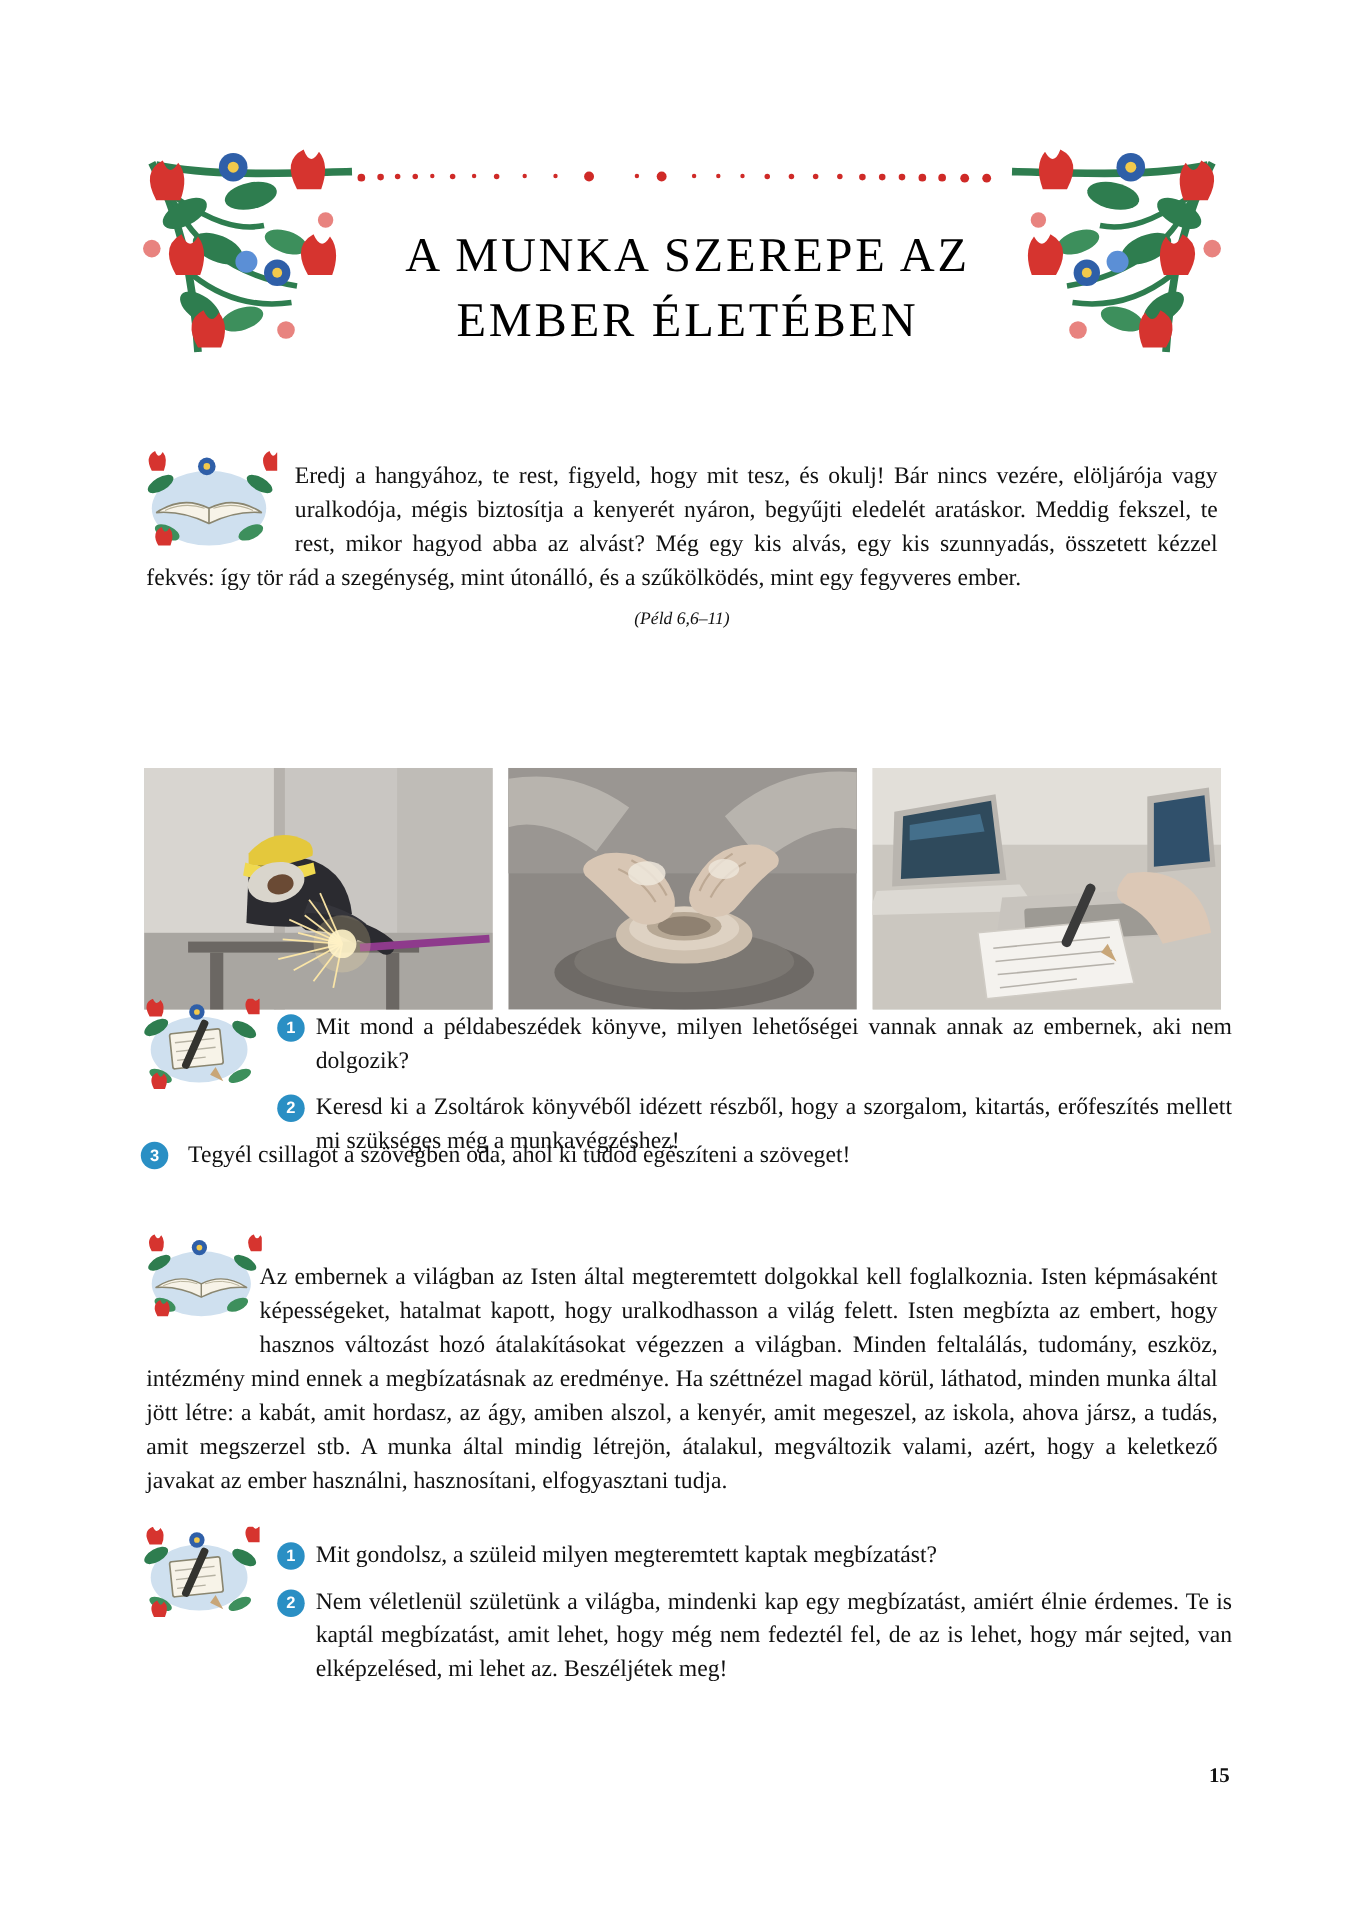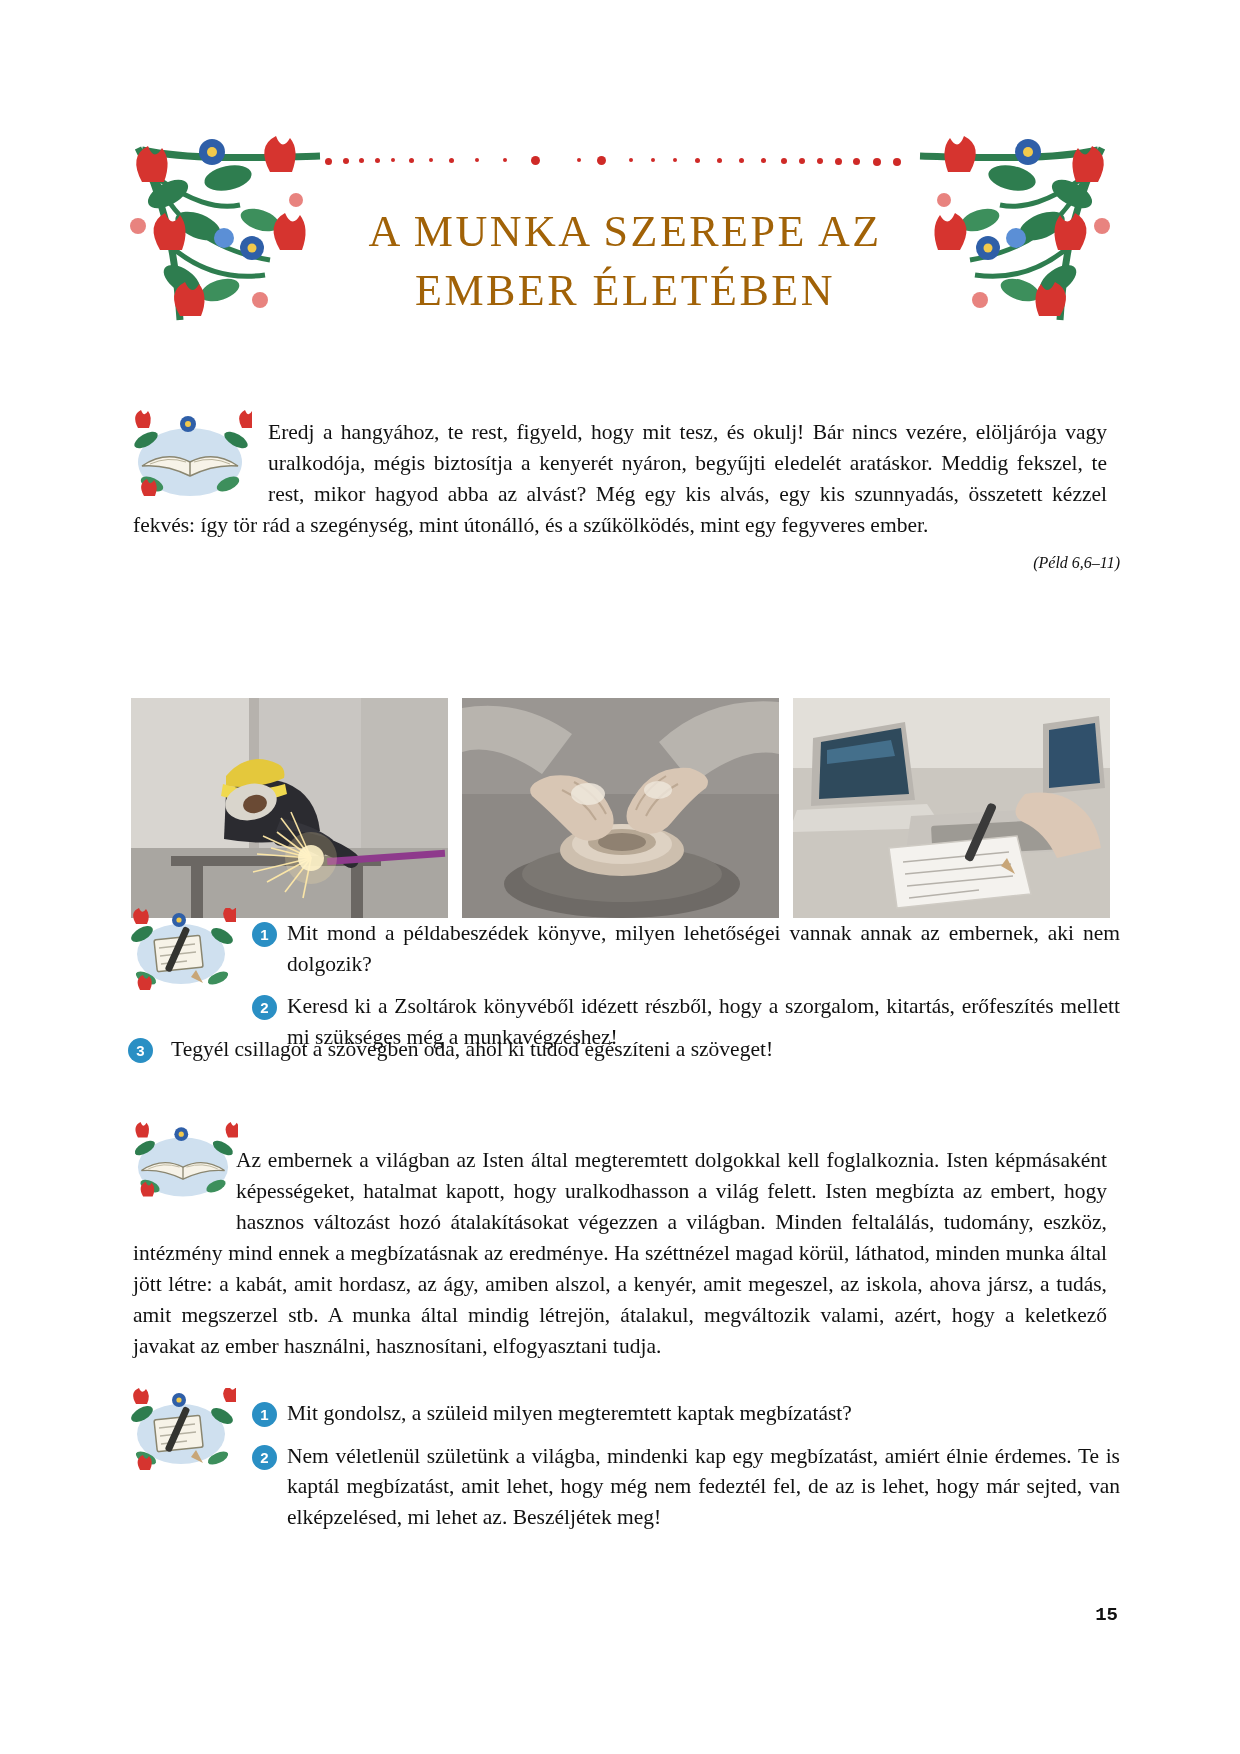--- a/index.html
+++ b/index.html
@@ -33,21 +33,21 @@
   }
   .title-block {
     position: absolute;
     left: 145px;
     top: 72px;
     width: 720px;
     text-align: center;
   }
   .title-line {
     font-family: "Liberation Serif", serif;
-    color: #a16207;
+    color: #000000;
     font-size: 44px;
     letter-spacing: 2.5px;
     line-height: 1.35;
     font-weight: normal;
   }
 
   
   .dot-row {
     position: absolute;
     left: 205px;
@@ -79,21 +79,21 @@
   }
   p.body {
     font-size: 21.5px;
     line-height: 1.44;
     text-align: justify;
     margin: 13px;
     hyphens: auto;
   }
   .ref {
     display: block;
-    text-align: right;
+    text-align: center;
     font-style: italic;
     font-size: 16px;
     margin-top: 2px;
   }
 
   
   .book-icon {
     position: absolute;
     width: 124px;
     height: 90px;
@@ -159,21 +159,21 @@
   .qtext {
     font-size: 21.5px;
     line-height: 1.42;
     text-align: justify;
   }
 
   .page-num {
     position: absolute;
     right: 122px;
     bottom: 128px;
-    font-family: Liberation Mono, monospace;
+    font-family: Liberation Serif, serif;
     font-weight: bold;
     font-size: 19px;
   }
 </style>
 </head>
 <body>
 
 <div class="page">
 
   <div class="header">

